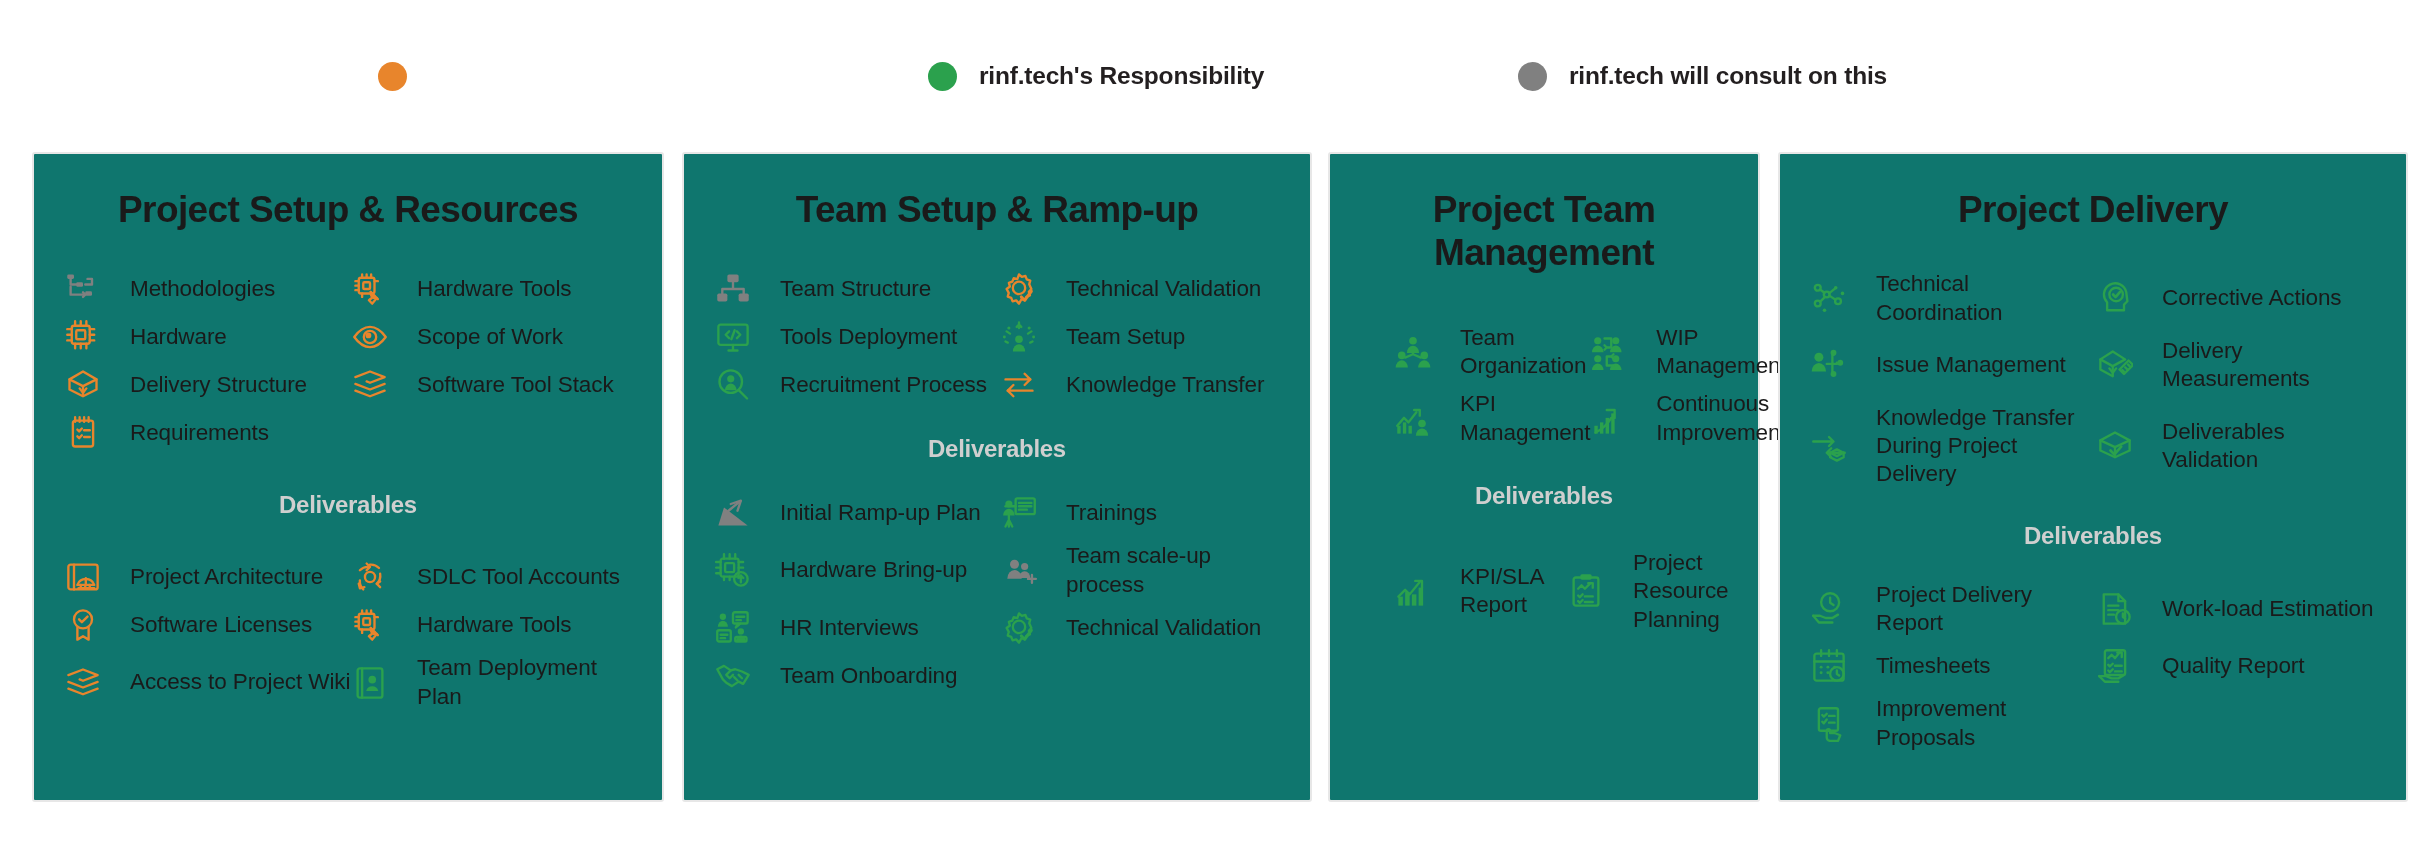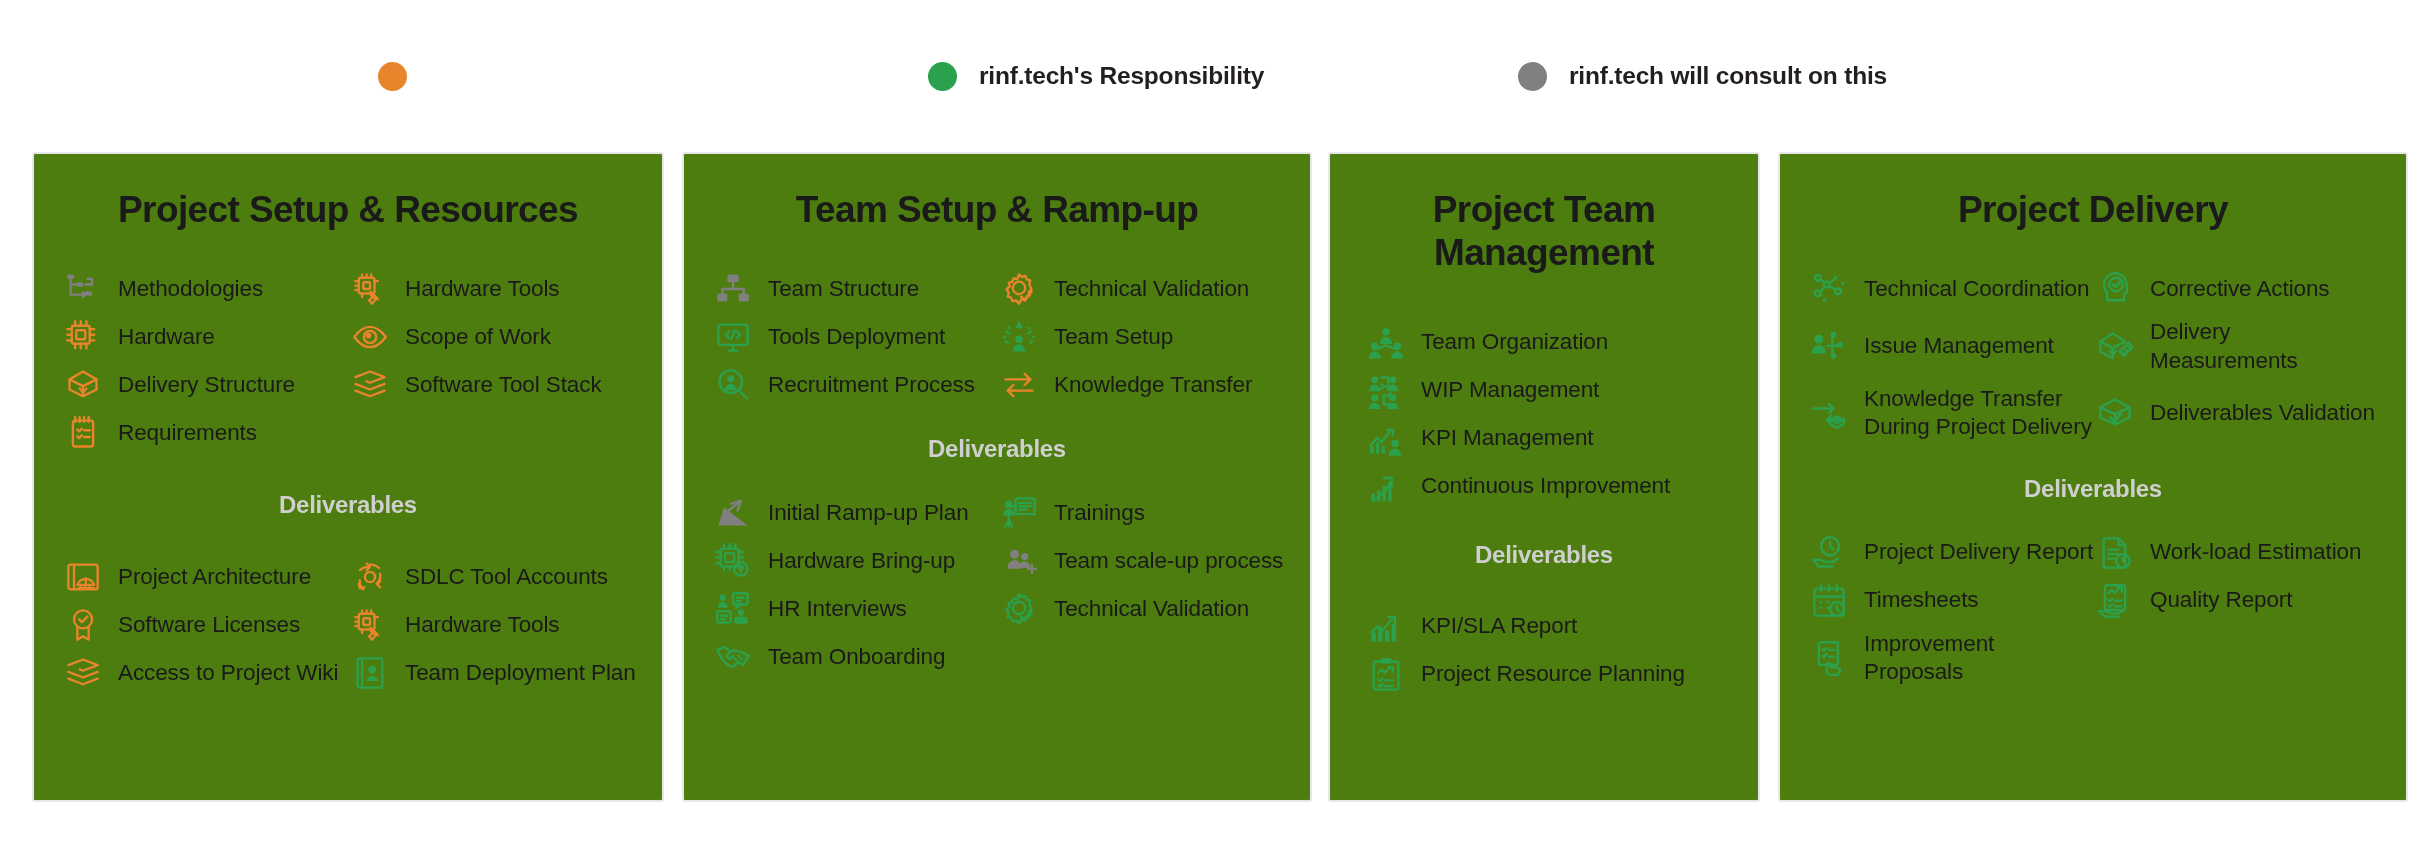--- a/index.html
+++ b/index.html
@@ -42,21 +42,21 @@
     color: #231f20;
     letter-spacing: -0.2px;
   }
 
   
   .cards { position: absolute; left: 0; top: 0; width: 2436px; height: 848px; }
   .card {
     position: absolute;
     top: 152px;
     height: 650px;
-    background: #4d7c0f;
+    background: #0f766e;
     border: 2px solid #e7e7e7;
     border-radius: 3px;
     padding: 0;
   }
   .card.c0 { left: 32px;   width: 632px; }
   .card.c1 { left: 682px;  width: 630px; }
   .card.c2 { left: 1328px; width: 432px; }
   .card.c3 { left: 1778px; width: 630px; }
 
   .card-title {
@@ -72,26 +72,26 @@
   .card.c2 .card-title { margin-top: 34px; }
 
   
   .items {
     display: grid;
     grid-template-columns: 1fr 1fr;
     column-gap: 0px;
     row-gap: 0px;
     padding: 0 24px 0 30px;
   }
-  .card.c2 .items { grid-template-columns: 1fr; padding-left: 37px; padding-right: 18px; }
+  .card.c2 .items { grid-template-columns: 1fr 1fr; padding-left: 64px; padding-right: 18px; }
 
   .item {
     display: flex;
     align-items: center;
-    gap: 16px;
+    gap: 28px;
     min-height: 38px;
     padding: 5px 0;
   }
   .item .ico {
     flex: 0 0 auto;
     width: 38px; height: 38px;
     display: flex; align-items: center; justify-content: center;
   }
   .item .ico svg { display: block; width: 36px; height: 36px; }
   .item .lbl {

